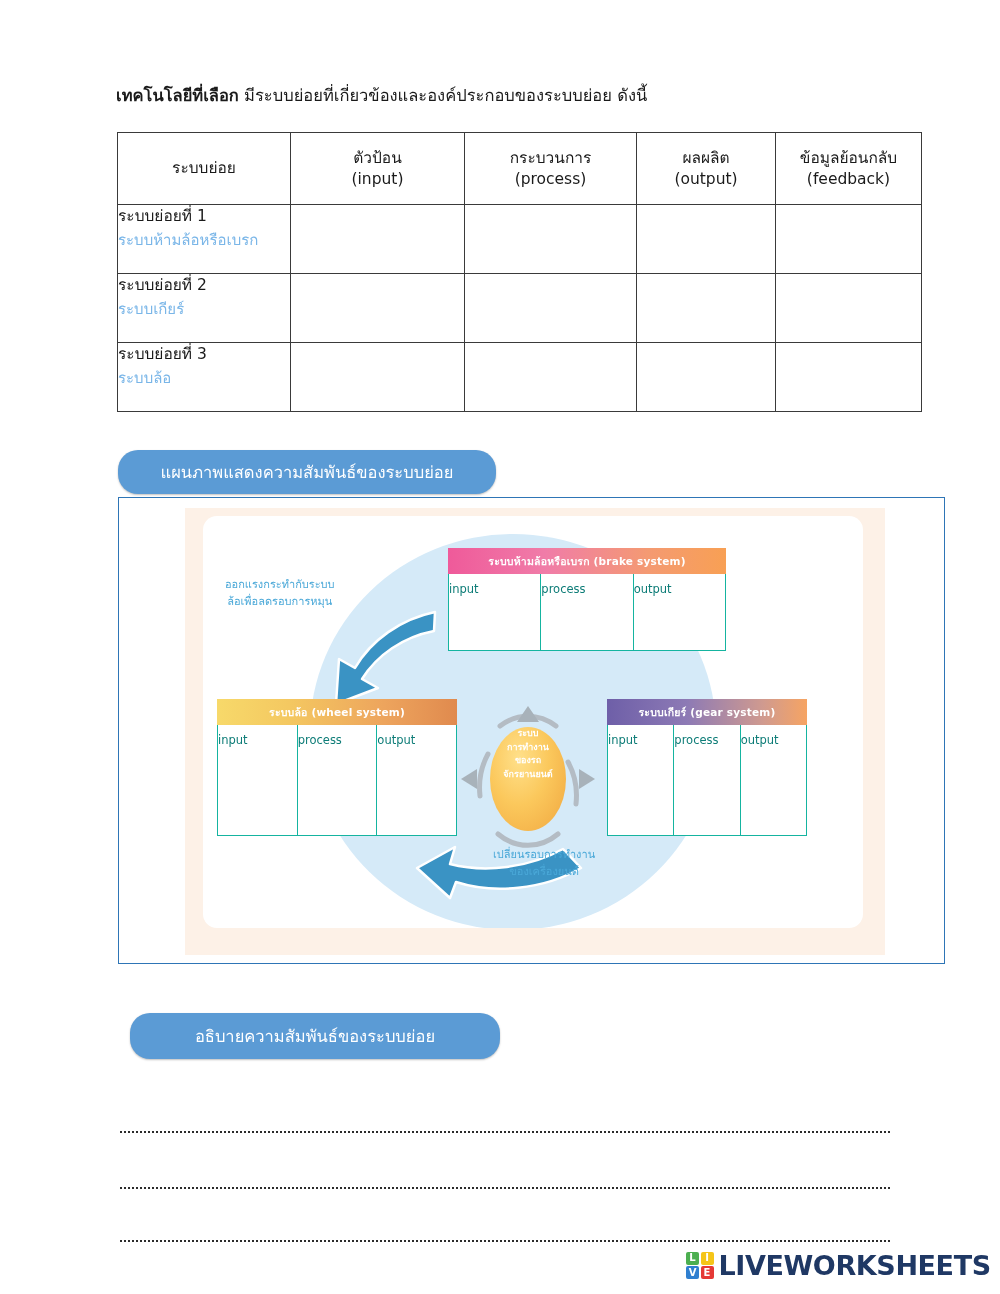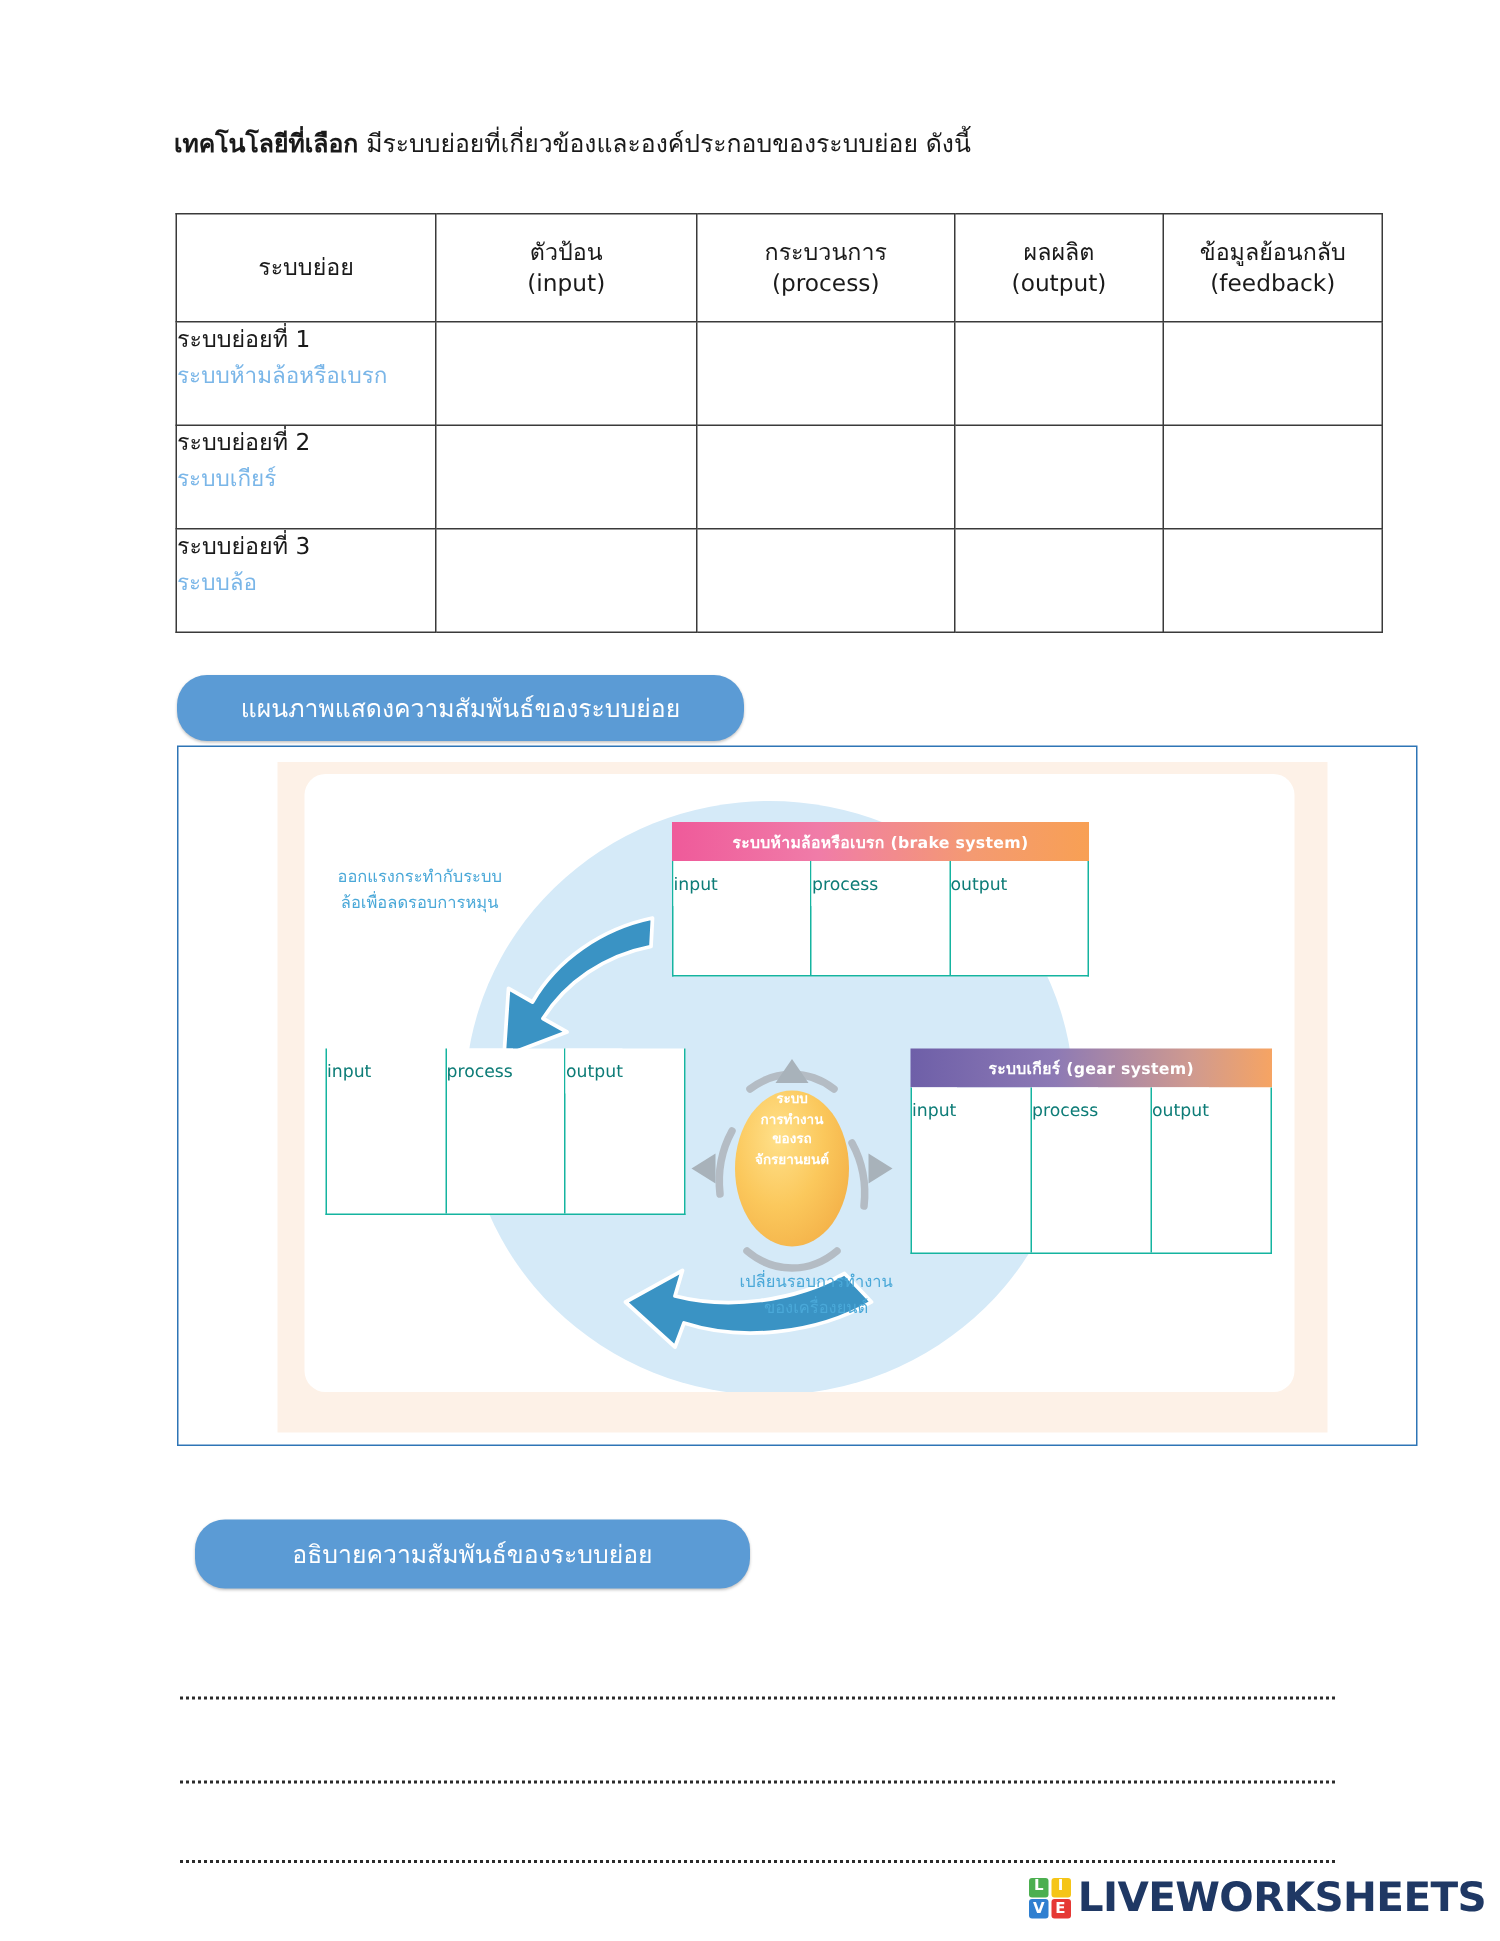--- a/index.html
+++ b/index.html
@@ -22,21 +22,21 @@
     color: #1a1a1a;
     white-space: nowrap;
   }
   .heading .bold { font-weight: bold; }
   .heading .rest { font-weight: normal; }
 
   
   .ws-table {
     position: absolute;
     left: 117px;
-    top: 142px;
+    top: 132px;
     width: 767px;
     border-collapse: collapse;
     table-layout: fixed;
   }
   .ws-table td, .ws-table th {
     border: 1px solid #3a3a3a;
     padding: 0;
     vertical-align: top;
   }
   .ws-table thead th {
@@ -162,21 +162,21 @@
     color: #0d7c77;
     background: #ffffff;
   }
   .sys-col .bar { height: 13px; background: #0aa798; }
   .sys-col .body { background: #ffffff; }
 
   #blk-brake { left: 245px; top: 32px; width: 278px; }
   #blk-brake .sys-col .body { height: 76px; }
   #blk-wheel { left: 14px; top: 183px; width: 240px; }
   #blk-wheel .sys-col .body { height: 110px; }
-  #blk-gear  { left: 404px; top: 183px; width: 241px; }
+  #blk-gear  { left: 404px; top: 183px; width: 200px; }
   #blk-gear  .sys-col .body { height: 110px; }
 
   
   .hub { position: absolute; left: 255px; top: 188px; width: 140px; height: 150px; }
   .hub-ellipse {
     position: absolute;
     left: 32px; top: 23px;
     width: 76px; height: 104px;
     border-radius: 50%;
     background: radial-gradient(ellipse at 38% 30%, #ffe08a 0%, #fbc85c 45%, #f0a63f 100%);
@@ -357,20 +357,21 @@
         </div>
         <div class="sys-col">
           <div class="hd">output</div>
           <div class="bar"></div>
           <div class="body"></div>
         </div>
       </div>
     </div>
 
     <div class="sys-block" id="blk-wheel">
+      <div class="sys-title wheel">ระบบล้อ (wheel system)</div>
       <div class="sys-grid">
         <div class="sys-col">
           <div class="hd">input</div>
           <div class="bar"></div>
           <div class="body"></div>
         </div>
         <div class="sys-col">
           <div class="hd">process</div>
           <div class="bar"></div>
           <div class="body"></div>

